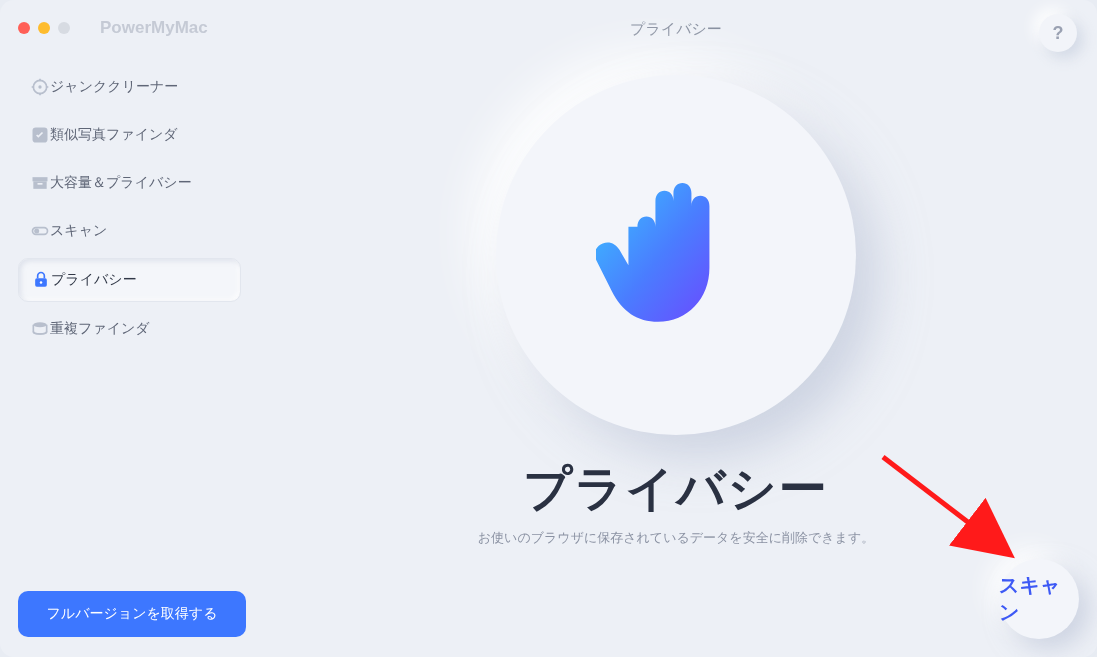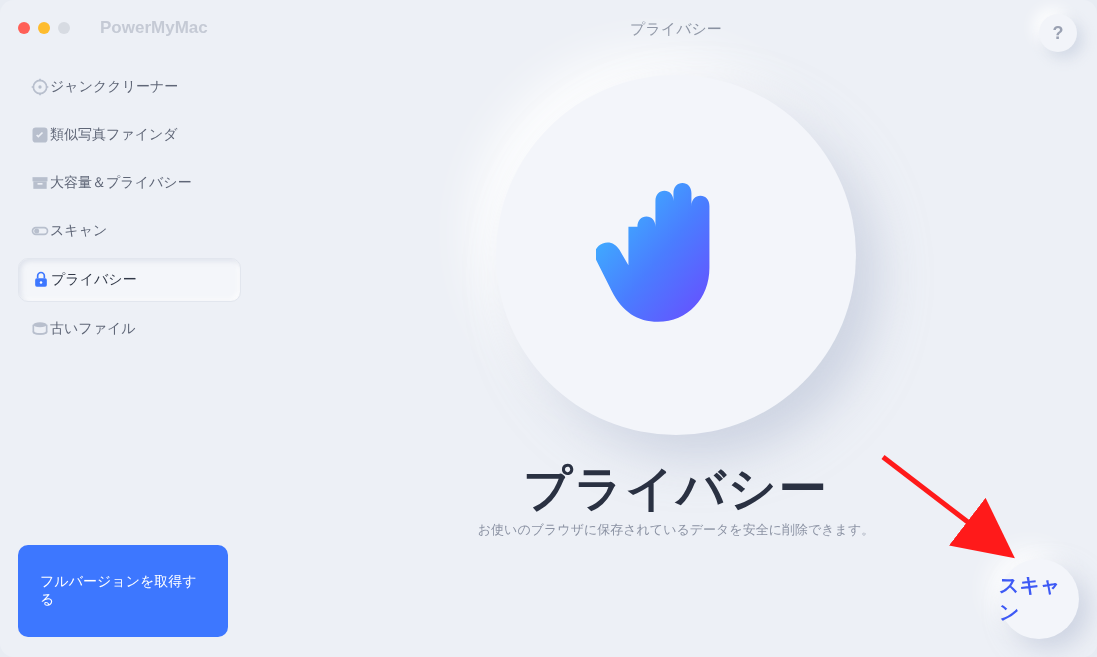--- a/index.html
+++ b/index.html
@@ -56,26 +56,26 @@
   width: 20px; height: 20px; display: inline-flex; align-items: center; justify-content: center;
 }
 .sidebar-item-label { color: #5f6677; font-size: 14px; }
 .sidebar-item.active .sidebar-item-label { color: #313847; font-weight: 500;}
 .full-version-btn {
   margin-top: auto;
   background: #3d77ff;
   color: #fff;
   border: none;
   border-radius: 10px;
-  padding: 28px 22px;
+  padding: 14px 22px;
   font-size: 14px;
   font-weight: 500;
   cursor: pointer;
-  width: 210px;
-  text-align: left;
+  width: 228px;
+  text-align: center;
 }
 .main {
   flex: 1;
   position: relative;
   display: flex;
   flex-direction: column;
   align-items: center;
 }
 .page-title {
   color: #828a9b;
@@ -103,21 +103,21 @@
 }
 .hand-icon { width: 160px; height: 180px; }
 .main-heading {
   margin-top: 22px;
   font-size: 48px;
   font-weight: 700;
   color: #2a3142;
   letter-spacing: 2px;
 }
 .main-sub {
-  margin-top: 0;
+  margin-top: 8px;
   font-size: 13px;
   color: #8b92a3;
 }
 .scan-btn {
   position: absolute;
   right: 18px; bottom: 18px;
   width: 80px; height: 80px;
   border-radius: 50%;
   background: #f3f5fa;
   box-shadow: 10px 10px 24px rgba(178,188,210,.55), -10px -10px 24px rgba(255,255,255,.95);
@@ -207,21 +207,21 @@
 
 
       <div class="sidebar-item">
         <span class="icon">
           <svg viewBox="0 0 24 24" width="20" height="20">
               <ellipse cx="12" cy="7" rx="8" ry="3" class="side-ic"></ellipse>
               <path d="M4 7v8c0 1.7 3.6 3 8 3s8-1.3 8-3V7" fill="none" stroke="#b8bfcd" stroke-width="2"></path>
               <path d="M4 15c0 1.7 3.6 3 8 3s8-1.3 8-3" fill="none" stroke="#b8bfcd" stroke-width="2"></path>
             </svg>
         </span>
-        <span class="sidebar-item-label">古いファイル</span>
+        <span class="sidebar-item-label">重複ファインダ</span>
       </div>
 
     </nav>
 
     <button class="full-version-btn">フルバージョンを取得する</button>
   </aside>
 
   <main class="main">
     <div class="page-title">プライバシー</div>
 

